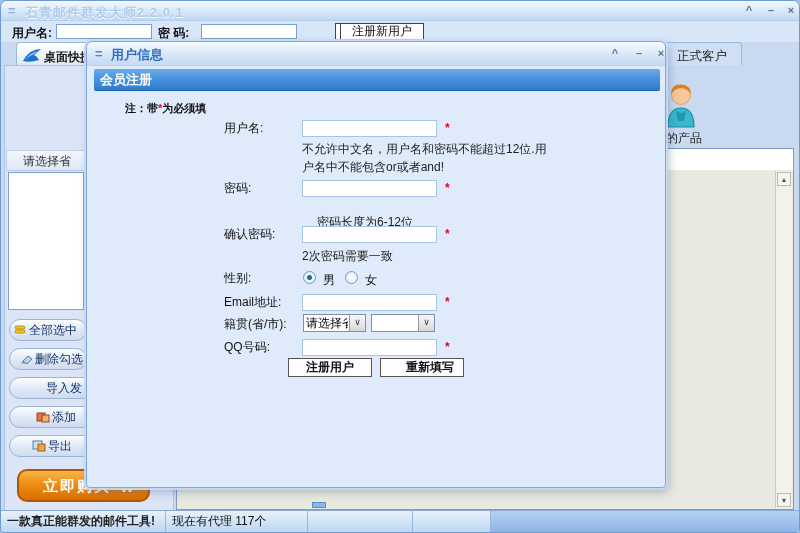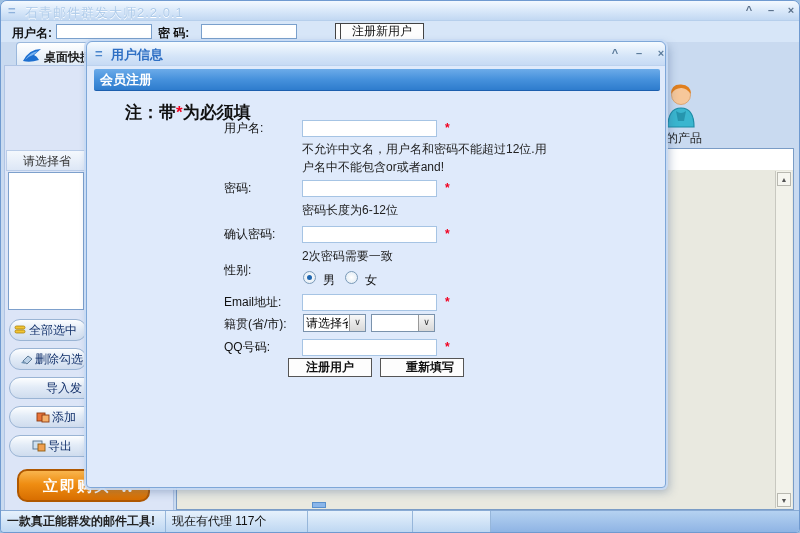--- a/index.html
+++ b/index.html
@@ -6,21 +6,21 @@
   html,body { width:800px; height:533px; font-family:"Liberation Sans","DejaVu Sans",sans-serif; }
   body { position:relative; background:#9ec0e2; overflow:hidden; }
 
   .window { position:absolute; left:0; top:0; width:800px; height:533px;
     background:#c9daf0; border:1px solid #6f9ad0; border-radius:7px 7px 4px 4px; overflow:hidden; }
 
   
   .titlebar { position:absolute; left:0; top:0; width:100%; height:20px;
     background:linear-gradient(#f3f9ff,#d7e7f9 55%,#c2d8f2); border-bottom:1px solid #b6cfec; }
   .menu-glyph { position:absolute; left:7px; top:2px; font-size:13px; font-weight:bold; color:#8fb2dc; }
-  .win-title { position:absolute; left:24px; top:3px; font-size:13px; font-weight:normal;
+  .win-title { position:absolute; left:24px; top:3px; font-size:13px; font-weight:bold;
     color:#aecbea; text-shadow:0 1px 0 #ffffff; letter-spacing:1px; }
   .win-ctrl { position:absolute; top:2px; width:16px; height:14px; text-align:center;
     font-size:11px; font-weight:bold; color:#5a708a; line-height:14px; cursor:default; }
 
   
   .loginbar { position:absolute; left:0; top:20px; width:100%; height:21px; background:#d7e6f8; }
   .lbl { position:absolute; font-size:12px; color:#111; font-weight:bold; top:4px; }
   .tb { position:absolute; top:3px; height:15px; border:1px solid #7aa0cc; background:#fff;
     font-size:12px; padding:0 2px; width:96px; }
   .mini-btn { position:absolute; top:2px; height:17px; background:#fdfdfd; border:1px solid #444;
@@ -88,21 +88,21 @@
   .dlg-titlebar { position:absolute; left:0; top:0; width:100%; height:24px;
     background:linear-gradient(#f6fbff,#d5e5f8 60%,#c6daf4); border-bottom:1px solid #bcd2ee;
     border-radius:6px 6px 0 0; }
   .dlg-menu { position:absolute; left:8px; top:4px; font-size:13px; font-weight:bold; color:#4a86cc; }
   .dlg-title { position:absolute; left:24px; top:4px; font-size:13px; font-weight:bold; color:#2e6fc4; }
   .dlg-ctrl { position:absolute; top:4px; width:16px; height:14px; text-align:center;
     font-size:11px; font-weight:bold; color:#5a7a9a; line-height:14px; cursor:default; }
   .member-bar { position:absolute; left:7px; top:27px; width:566px; height:22px;
     background:linear-gradient(#6cabe9,#4691dc 50%,#2e7ccd); border-bottom:1px solid #1c5fae;
     border-radius:2px; color:#fff; font-size:13px; font-weight:bold; line-height:22px; padding-left:6px; }
-  .note-line { position:absolute; left:38px; top:59px; font-size:17px; font-weight:bold; color:#111; }
+  .note-line { position:absolute; left:38px; top:59px; font-size:11px; font-weight:bold; color:#111; }
   .star { color:#f00020; font-weight:bold; }
   .f-label { position:absolute; left:137px; font-size:12px; color:#111; line-height:17px; white-space:nowrap; }
   .f-input { position:absolute; left:215px; width:135px; height:17px;
     border:1px solid #a6c4e4; background:#fff; font-size:12px; padding:0 2px; }
   .f-star { position:absolute; left:358px; font-size:12px; }
   .f-note { position:absolute; left:215px; font-size:12px; color:#222; white-space:nowrap; }
   .radio { position:absolute; width:13px; height:13px; border:1px solid #7a9ab8; border-radius:50%;
     background:radial-gradient(#ffffff,#dce8f2); cursor:default; }
   .radio.sel::after { content:""; position:absolute; left:3px; top:3px; width:5px; height:5px;
     border-radius:50%; background:#1e66b0; }
@@ -140,20 +140,23 @@
   </div>
 
   <div class="tab tab-left">
     <svg class="swoosh" width="20" height="17" viewBox="0 0 20 17">
       <path d="M1 14 Q7 2 19 2 L12 8 Q15 9 17 13 Q8 16 1 14 Z" fill="#1d6fd0"></path>
       <path d="M3 13 Q8 5 16 4 L11 8 Q7 9 3 13 Z" fill="#7ab4f2"></path>
     </svg>
     <span class="tab-label">桌面快捷</span>
   </div>
 
+  <div class="tab tab-right">
+    <span class="tab-label">正式客户</span>
+  </div>
 
   <div class="sidebar">
     <div class="tips-header">请选择省</div>
     <div class="listbox"></div>
 
     <div class="side-btn" style="top:253px; width:78px; padding-left:4px;">
       <svg class="ic" width="13" height="12" viewBox="0 0 13 12">
         <rect x="1" y="2" width="10" height="3" rx="1.5" fill="#f2c535" stroke="#a98008" stroke-width="0.8"></rect>
         <rect x="1" y="6" width="10" height="3" rx="1.5" fill="#f2c535" stroke="#a98008" stroke-width="0.8"></rect>
       </svg>
@@ -240,28 +243,28 @@
 
     <span class="f-label" style="top:78px;">用户名:</span>
     <input class="f-input" style="top: 78px;" value="">
     <span class="f-star star" style="top:79px;">*</span>
     <div class="f-note" style="top:99px;">不允许中文名，用户名和密码不能超过12位.用</div>
     <div class="f-note" style="top:117px;">户名中不能包含or或者and!</div>
 
     <span class="f-label" style="top:138px;">密码:</span>
     <input class="f-input" style="top: 138px;" value="">
     <span class="f-star star" style="top:139px;">*</span>
-    <div class="f-note" style="top:160px;">密码长度为6-12位</div>
+    <div class="f-note" style="top:172px;margin-left:15px;">密码长度为6-12位</div>
 
     <span class="f-label" style="top:184px;">确认密码:</span>
     <input class="f-input" style="top: 184px;" value="">
     <span class="f-star star" style="top:185px;">*</span>
     <div class="f-note" style="top:206px;">2次密码需要一致</div>
 
-    <span class="f-label" style="top:220px;">性别:</span>
+    <span class="f-label" style="top:228px;">性别:</span>
     <span class="radio sel" style="left:216px; top:229px;"></span>
     <span class="r-label" style="left:236px; top:230px;">男</span>
     <span class="radio" style="left:258px; top:229px;"></span>
     <span class="r-label" style="left:278px; top:230px;">女</span>
 
     <span class="f-label" style="top:252px;">Email地址:</span>
     <input class="f-input" style="top: 252px;" value="">
     <span class="f-star star" style="top:253px;">*</span>
 
     <span class="f-label" style="top:274px;">籍贯(省/市):</span>

